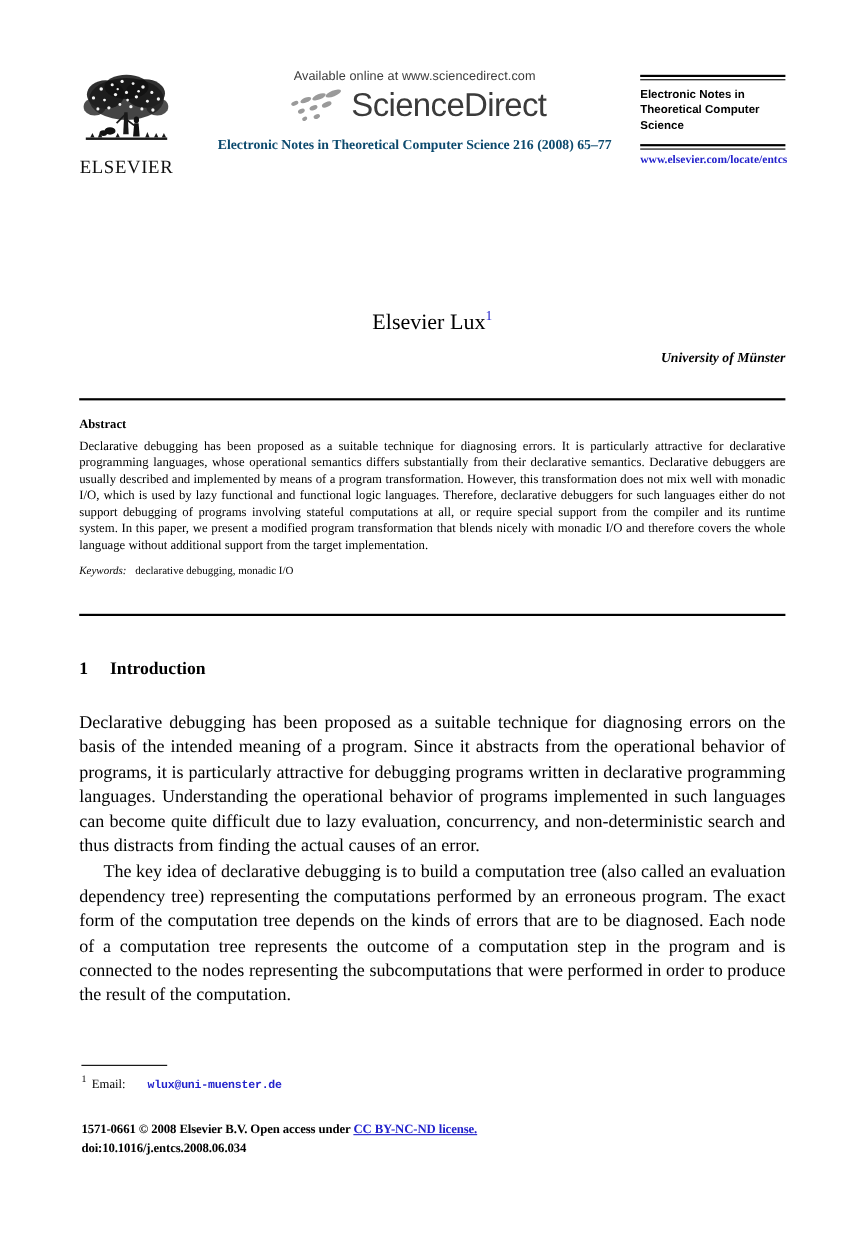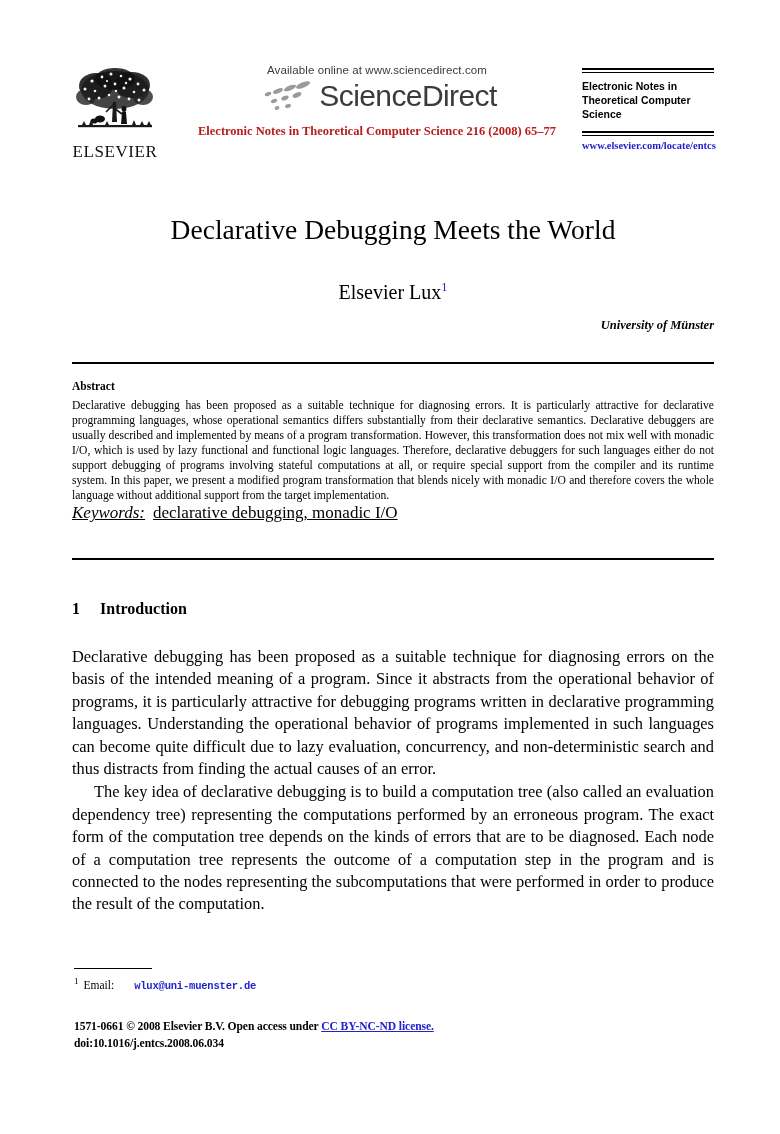--- a/index.html
+++ b/index.html
@@ -76,21 +76,21 @@
     font-size: 30px;
     color: #3b3b3b;
     letter-spacing: -0.6px;
     line-height: 1;
   }
   .journal-ref {
     margin-top: 11px;
     font-family: "Liberation Serif", "DejaVu Serif", serif;
     font-weight: bold;
     font-size: 12.5px;
-    color: #b91c1c;
+    color: #0c4a6e;
     white-space: nowrap;
   }
 
   
   .entcs-block {
     position: absolute;
     right: 0px;
     top: 4px;
     width: 132px;
   }
@@ -177,22 +177,22 @@
     font-size: 11.5px;
     margin-bottom: 6px;
   }
   .abstract-body {
     font-size: 11.6px;
     line-height: 1.30;
     text-align: justify;
     text-justify: inter-word;
   }
   .keywords {
-    font-size: 17px;
-    text-decoration: underline;
+    margin-top: 11px;
+    font-size: 10px;
   }
   .keywords .kw-label {
     font-style: italic;
   }
   .keywords .kw-val { margin-left: 8px; }
 
   
   .section-head {
     position: absolute;
     left: 72px;
@@ -354,21 +354,20 @@
     </div>
 
     <div class="entcs-block">
       <div class="rule-double"></div>
       <div class="entcs-title">Electronic Notes in Theoretical Computer Science</div>
       <div class="rule-double"></div>
       <div class="entcs-url">www.elsevier.com/locate/entcs</div>
     </div>
   </div>
 
-  <div class="title">Declarative Debugging Meets the World</div>
 
   <div class="author">
     <span>Elsevier Lux</span><sup>1</sup>
   </div>
 
   <div class="affiliation">University of Münster</div>
 
   <div class="rule-thick" id="rule-top"></div>
 
   <div class="abstract-wrap">

